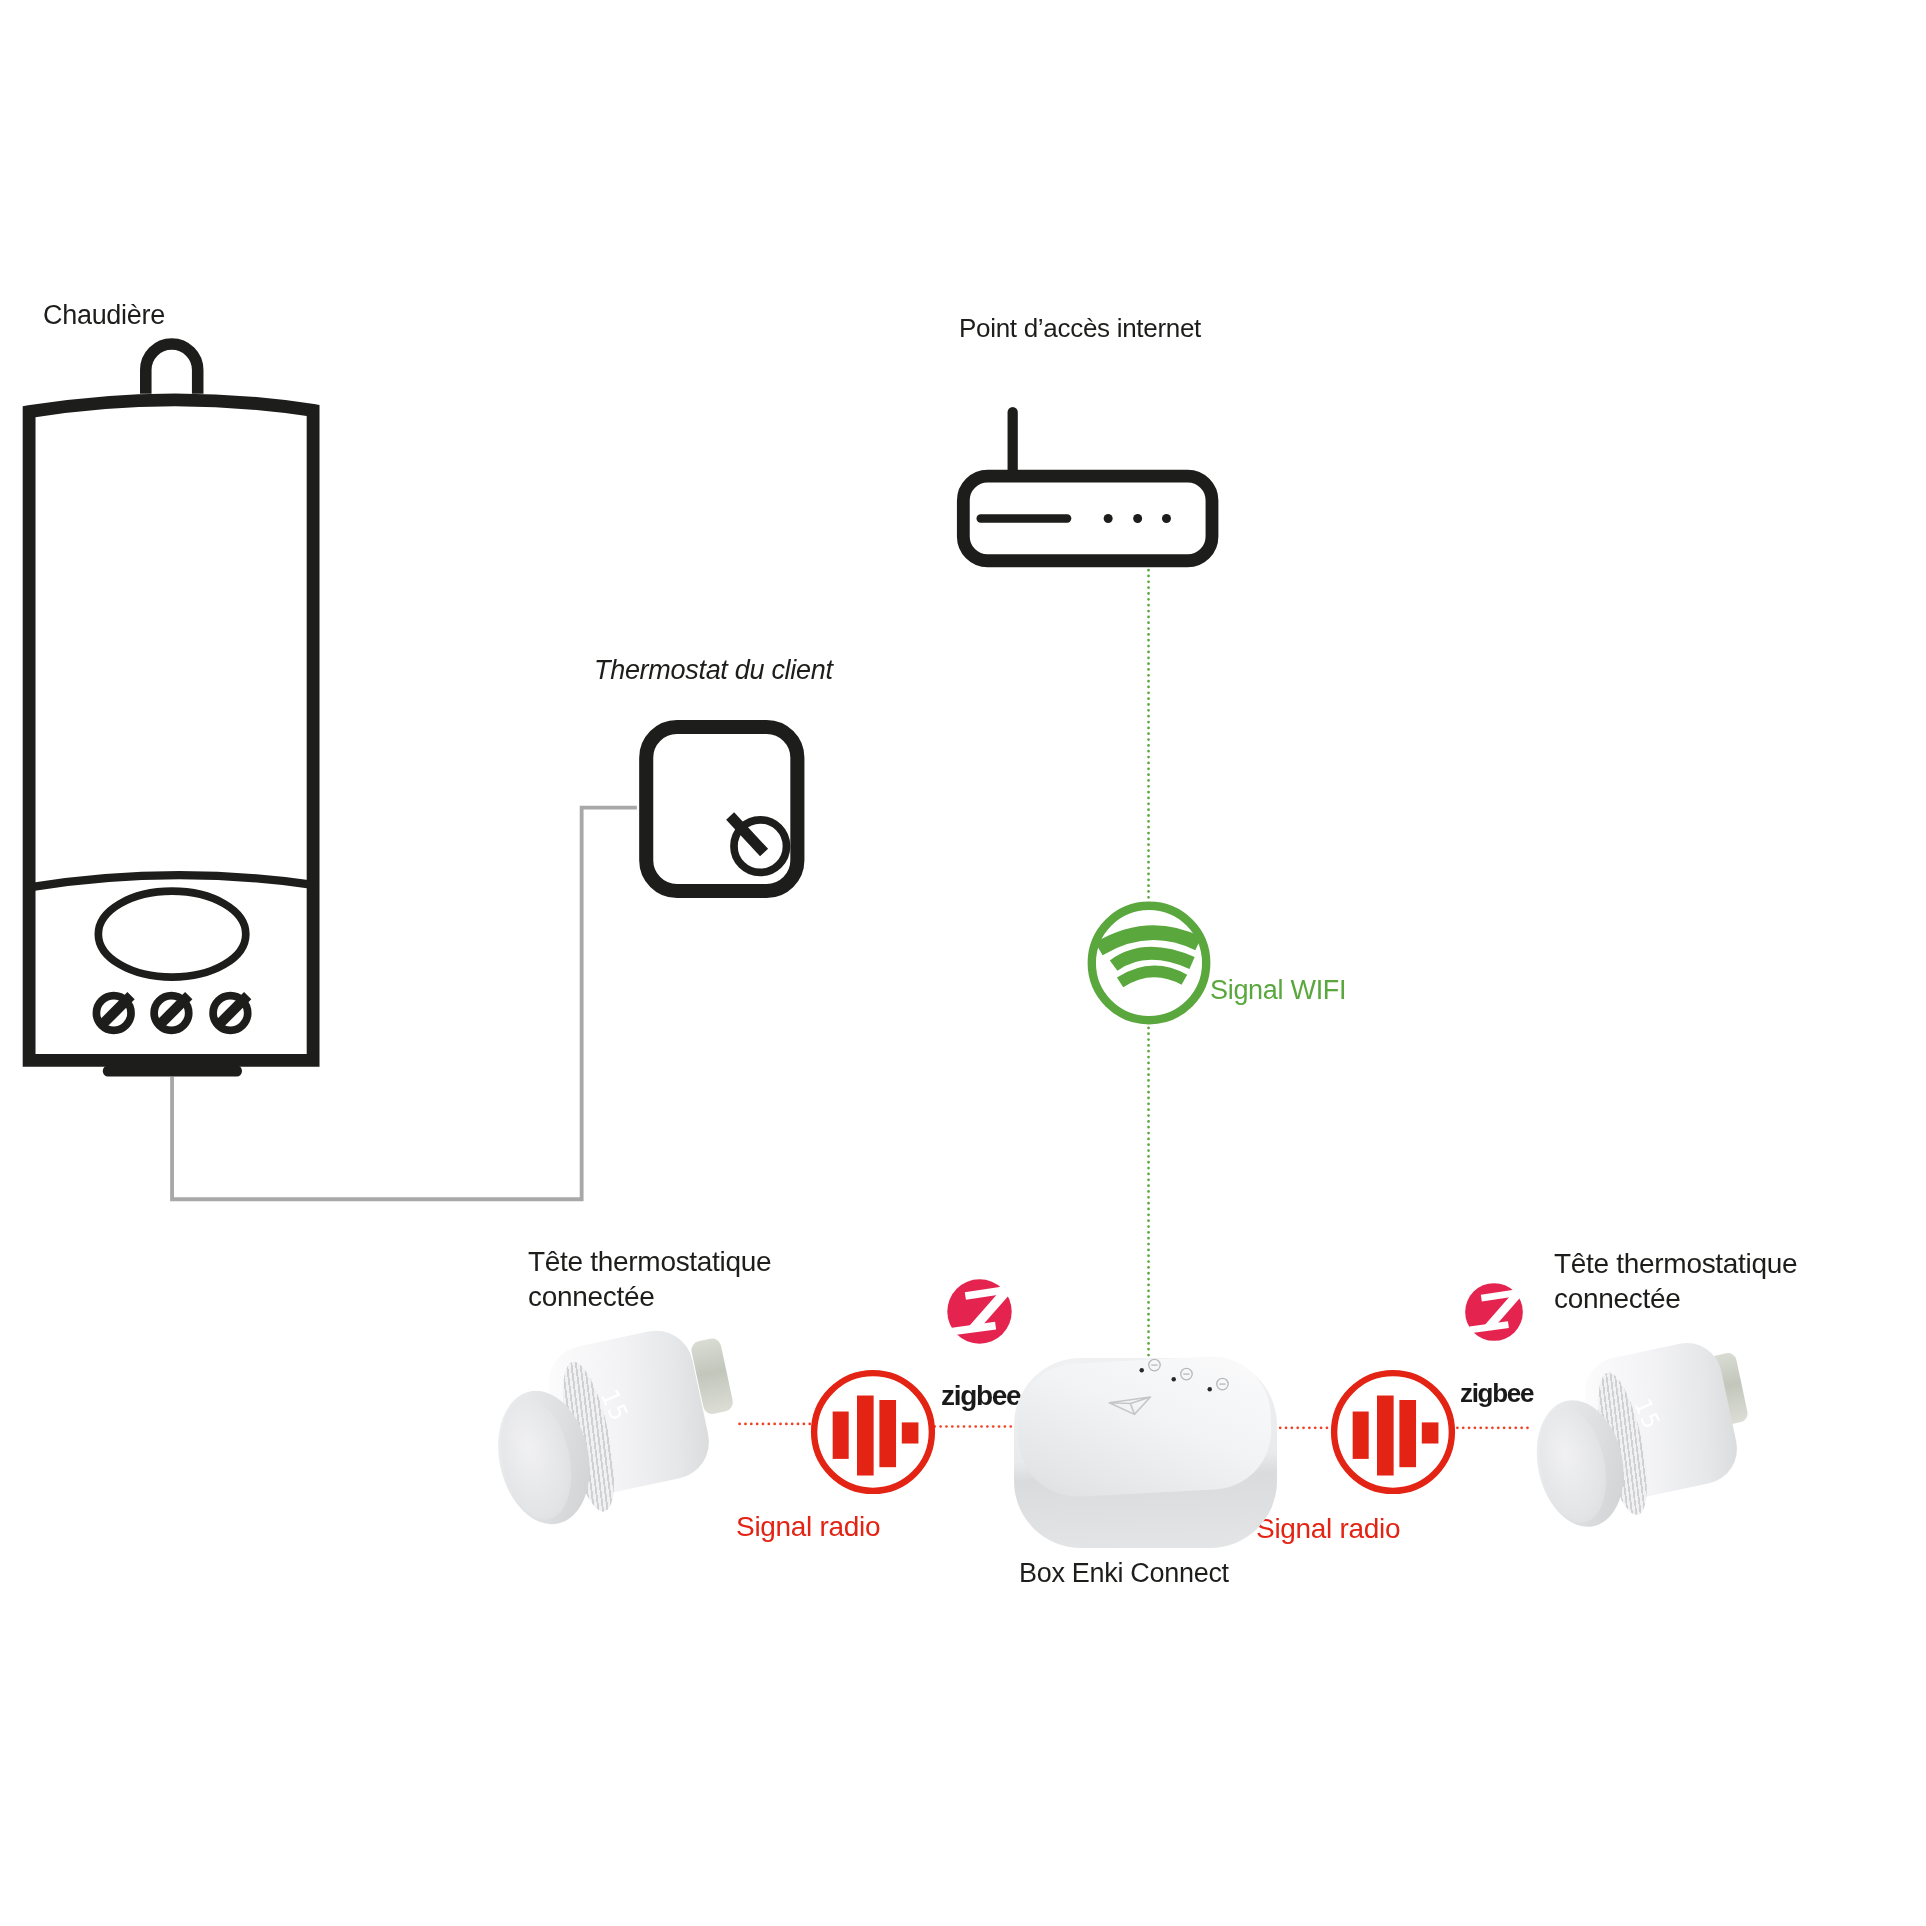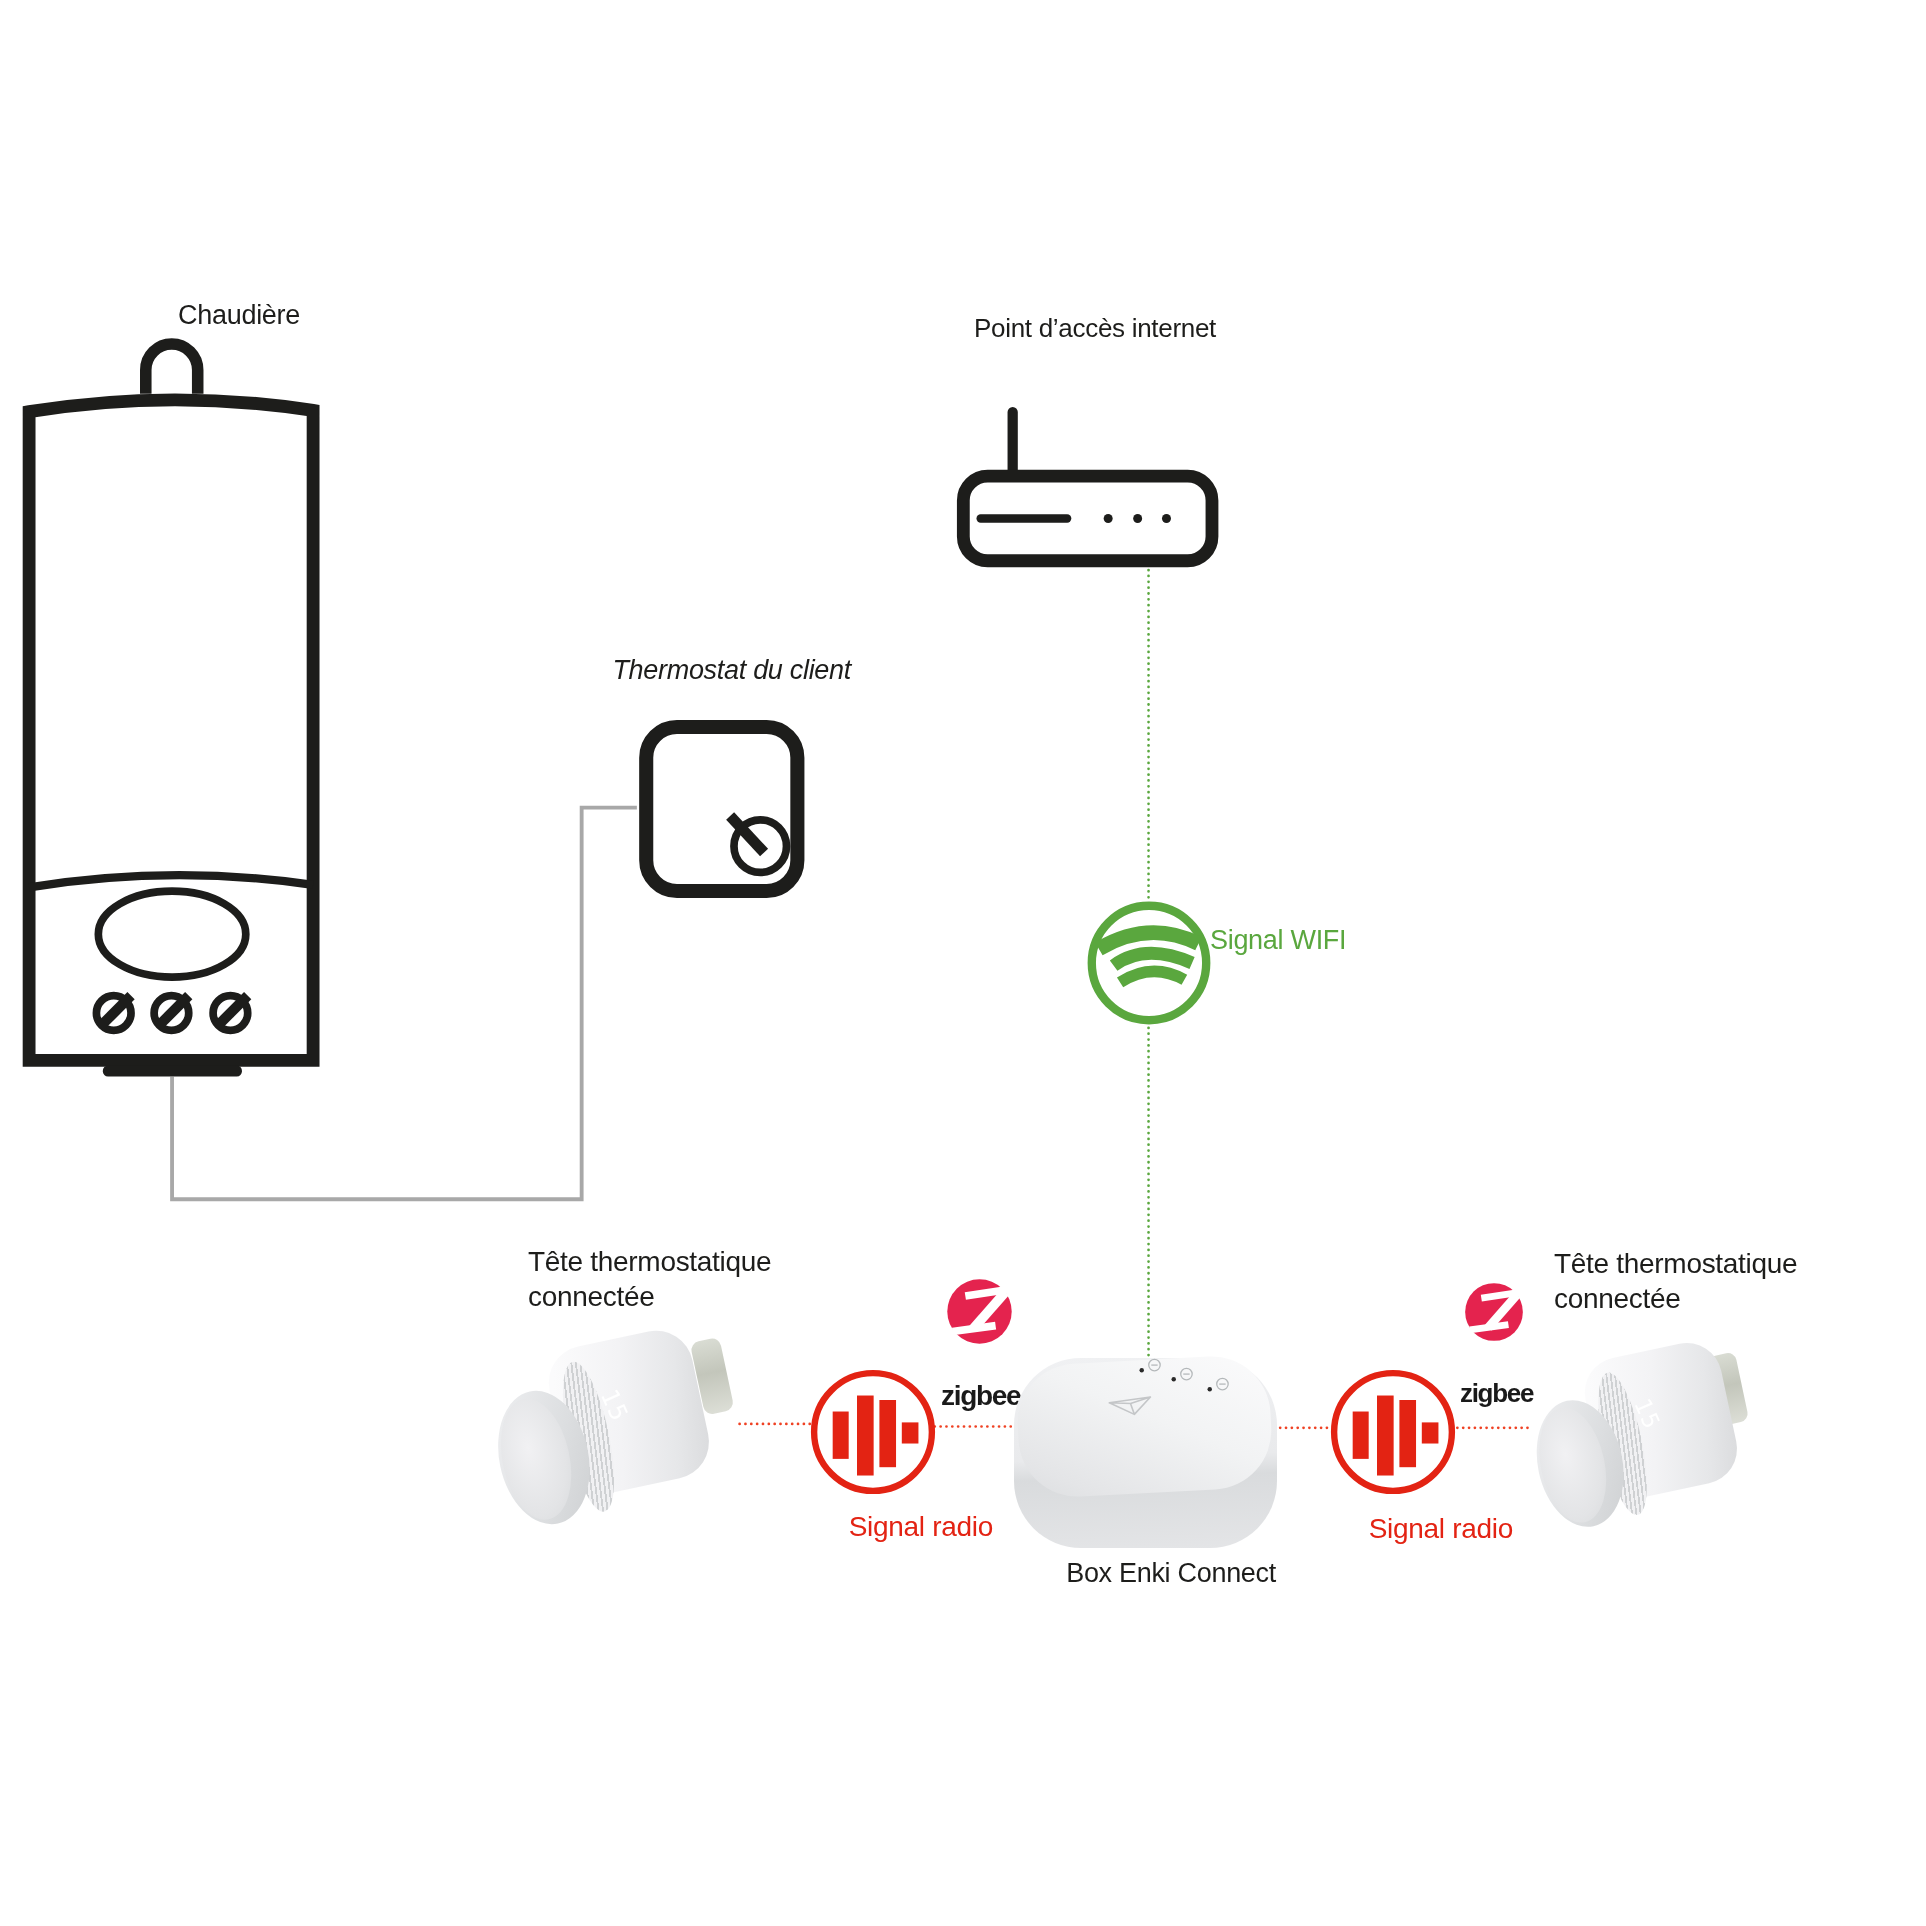--- a/index.html
+++ b/index.html
@@ -3,21 +3,21 @@
 <meta charset="utf-8">
 <style>
   html,body{margin:0;padding:0;background:#fff;}
   .canvas{position:relative;width:1926px;height:1926px;background:#ffffff;overflow:hidden;
           font-family:"Liberation Sans",sans-serif;color:var(--ink,#1d1d1b);}
   .abs{position:absolute;}
   svg{overflow:visible;display:block;}
 
   
   .lbl{position:absolute;font-size:27px;line-height:1.18;letter-spacing:-0.3px;color:var(--ink);}
-  .lbl.center{text-align:right;}
+  .lbl.center{text-align:left;}
   .lbl.green{color:var(--green);}
   .lbl.red{color:var(--red);}
 
   
   .ink-stroke{stroke:var(--ink);fill:none;}
   .ink-fill{fill:var(--ink);}
   .wire{stroke:var(--wire-gray);fill:none;stroke-width:6;}
   .dots-green{stroke:var(--green);fill:none;stroke-width:4.2;stroke-dasharray:0.1 9;stroke-linecap:round;}
   .dots-red{stroke:var(--red-dot);fill:none;stroke-width:4.2;stroke-dasharray:0.1 9;stroke-linecap:round;}
   .green-stroke{stroke:var(--green);fill:none;}
@@ -108,21 +108,21 @@
     <circle class="ink-fill" cx="294" cy="188" r="7"></circle>
     <circle class="ink-fill" cx="339" cy="188" r="7"></circle>
   </svg>
 
   <svg class="abs" style="left:1086px;top:900px;" width="126" height="126" viewBox="0 0 196 196">
     <circle class="green-stroke" stroke-width="13" cx="98" cy="98" r="89"></circle>
     <path class="green-stroke" stroke-width="23" d="M20,76 Q98,30 175,68"></path>
     <path class="green-stroke" stroke-width="20" d="M43,102 Q92,66 165,98"></path>
     <path class="green-stroke" stroke-width="18" d="M53,128 Q103,96 153,124"></path>
   </svg>
-  <div class="lbl green" style="left:1210px;top:925px;">Signal WIFI</div>
+  <div class="lbl green" style="left:1210px;top:975px;">Signal WIFI</div>
 
   <div class="zigbee-badge" style="left:941px;top:1273px;width:76px;height:109px;">
     <svg class="abs" style="left:4.5px;top:4.5px;" width="67" height="67" viewBox="0 0 104 104">
       <circle cx="52" cy="52" r="50" style="fill:var(--zigbee-red);"></circle>
       <path d="M30,28 L102,17" stroke="#ffffff" stroke-width="12" fill="none"></path>
       <path d="M92,22 L42,79" stroke="#ffffff" stroke-width="15" fill="none"></path>
       <path d="M10,83 L77,74" stroke="#ffffff" stroke-width="12" fill="none"></path>
     </svg>
     <div class="zigbee-word" style="top:78px;font-size:28px;">zigbee</div>
   </div>

